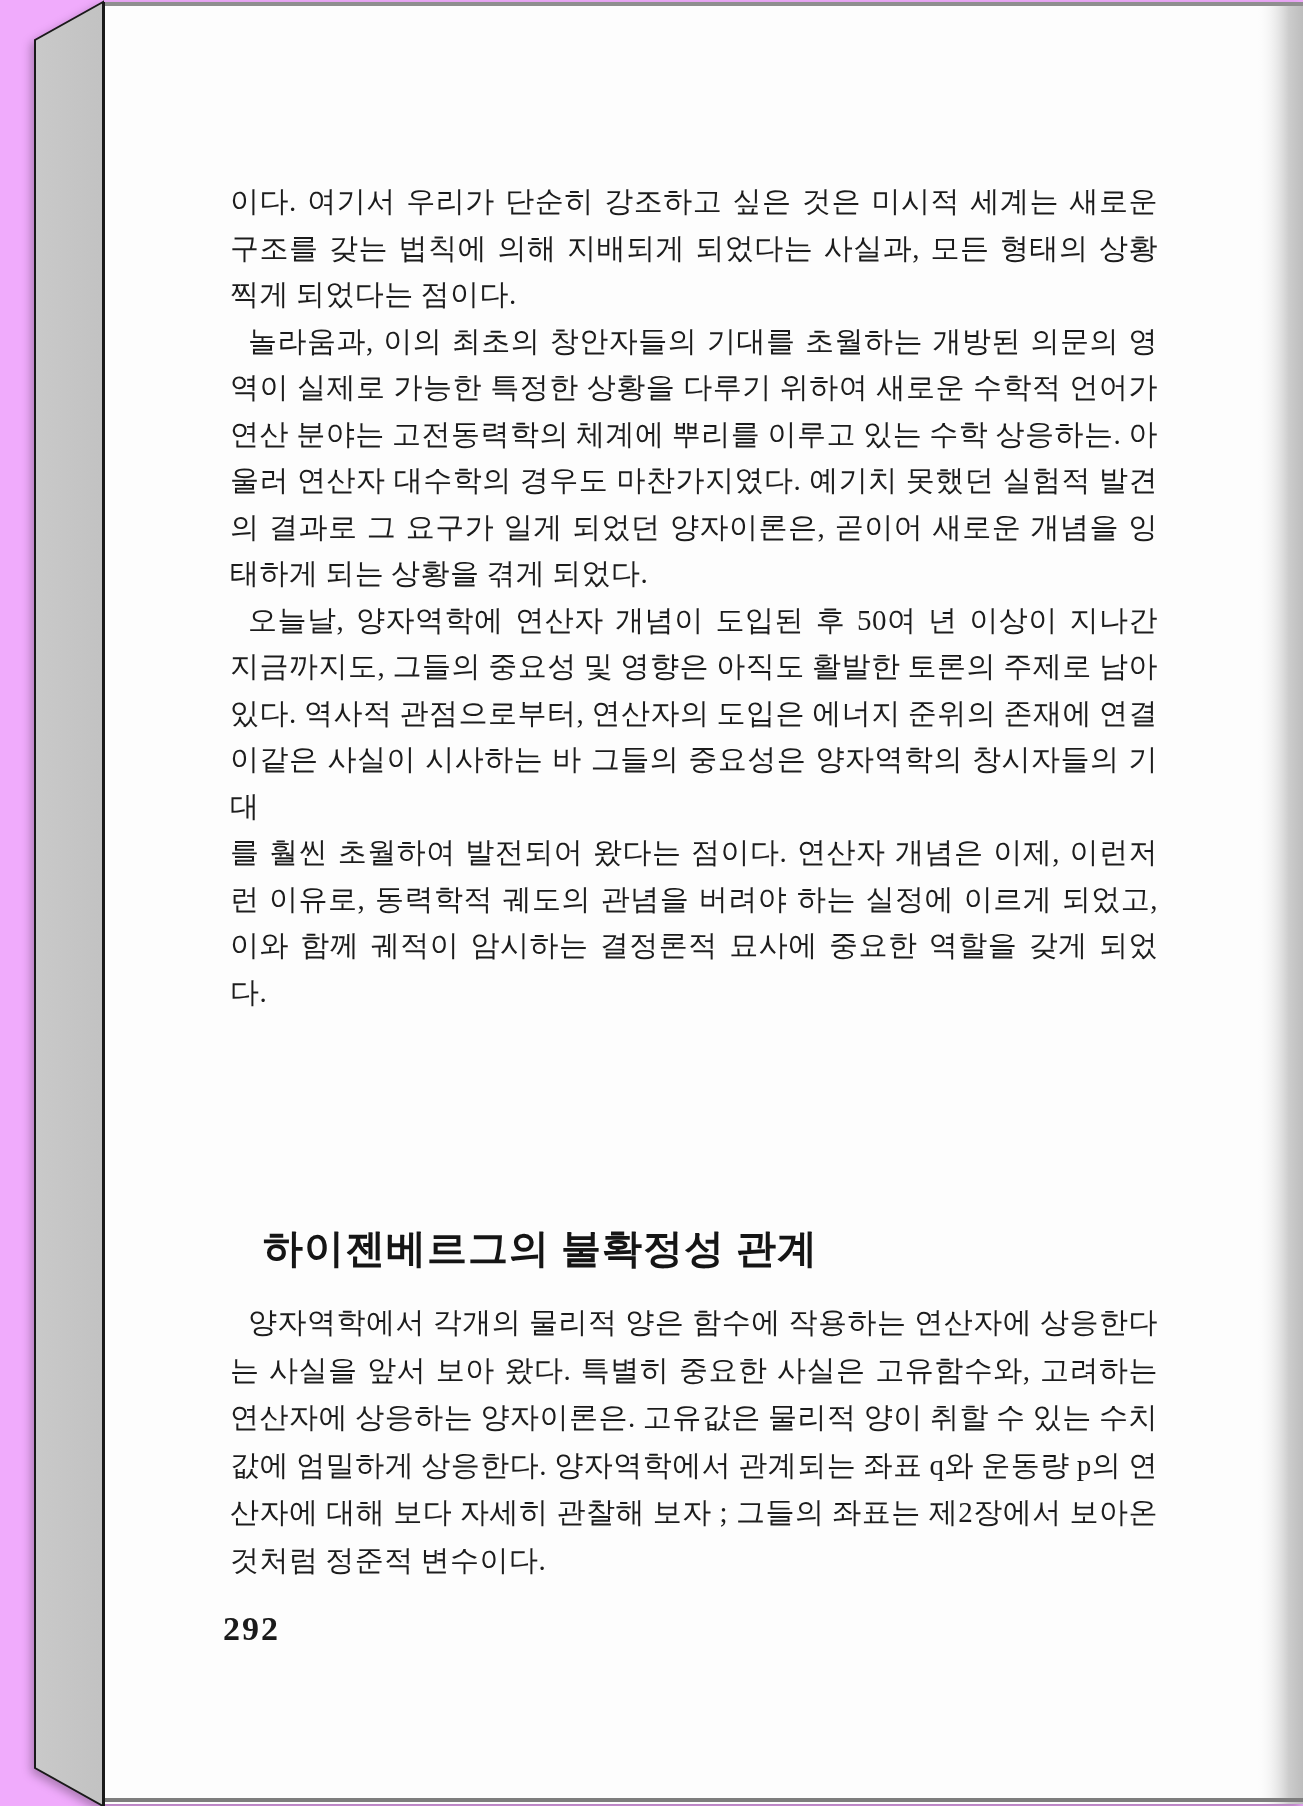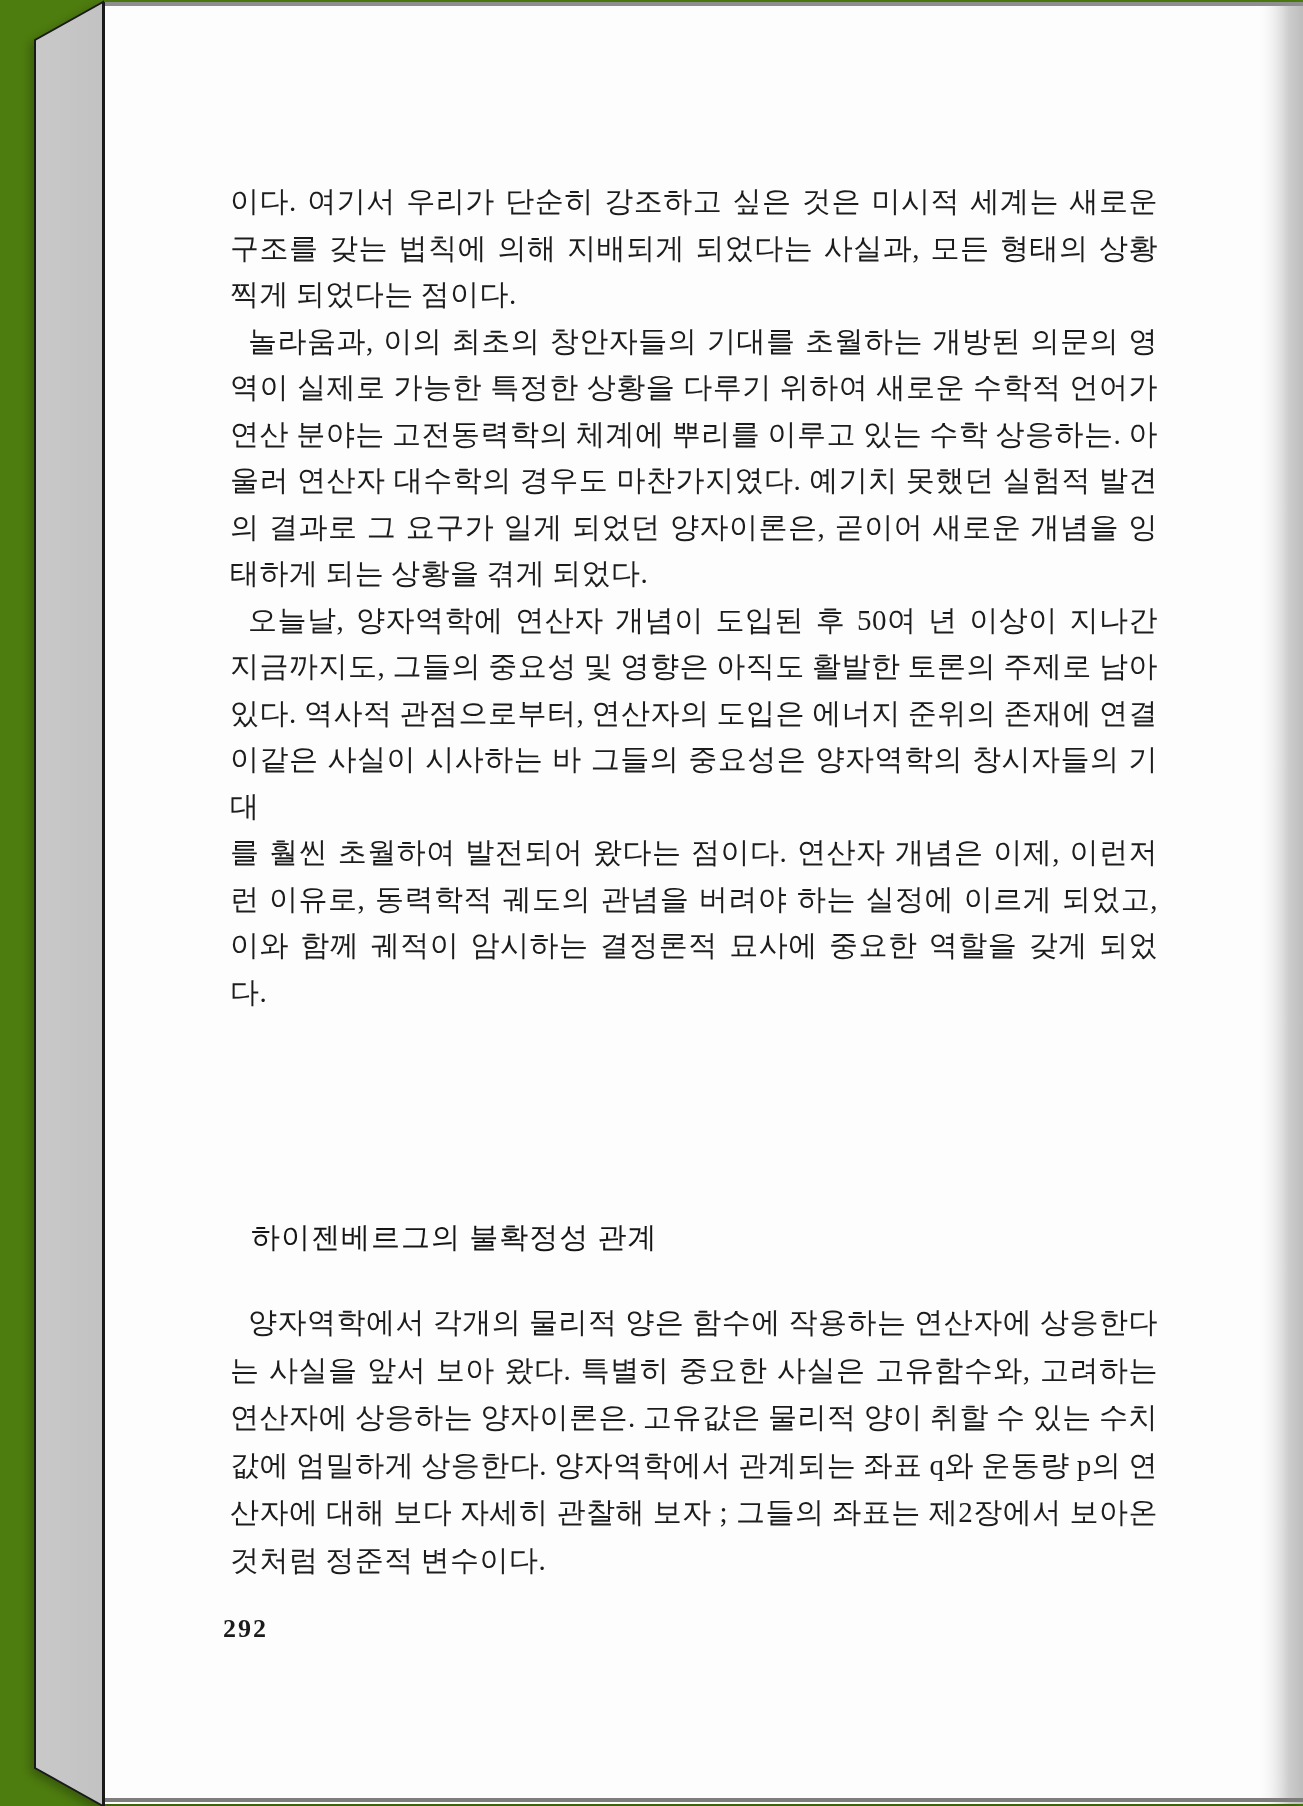--- a/index.html
+++ b/index.html
@@ -6,21 +6,21 @@
     margin: 0;
     padding: 0;
     background: #fafafa;
     font-family: "Liberation Serif", "DejaVu Serif", serif;
   }
   .canvas {
     position: relative;
     width: 1303px;
     height: 1806px;
     overflow: hidden;
-    background: #4d7c0f;
+    background: #f0abfc;
   }
   .book-frame {
     position: absolute;
     left: 0;
     top: 0;
     filter: drop-shadow(-3px 4px 5px rgba(0,0,0,0.28));
   }
   .page-content {
     position: absolute;
     left: 103px;
@@ -52,32 +52,32 @@
   .line.end {
     text-align-last: left;
   }
   .line.indent {
     padding-left: 18px;
   }
   .heading {
     position: absolute;
     left: 144px;
     top: 1209px;
-    margin: 4px;
-    font-size: 29px;
-    font-weight: 400;
+    margin: 16px;
+    font-size: 40px;
+    font-weight: 700;
     letter-spacing: 1px;
     line-height: 44px;
     color: #151515;
   }
   .page-number {
     position: absolute;
     left: 120px;
     top: 1612px;
-    font-size: 26px;
+    font-size: 34px;
     font-weight: 600;
     letter-spacing: 2px;
     line-height: 30px;
     color: #1a1a1a;
   }
 </style>
 </head>
 <body>
 
 <div class="canvas">

